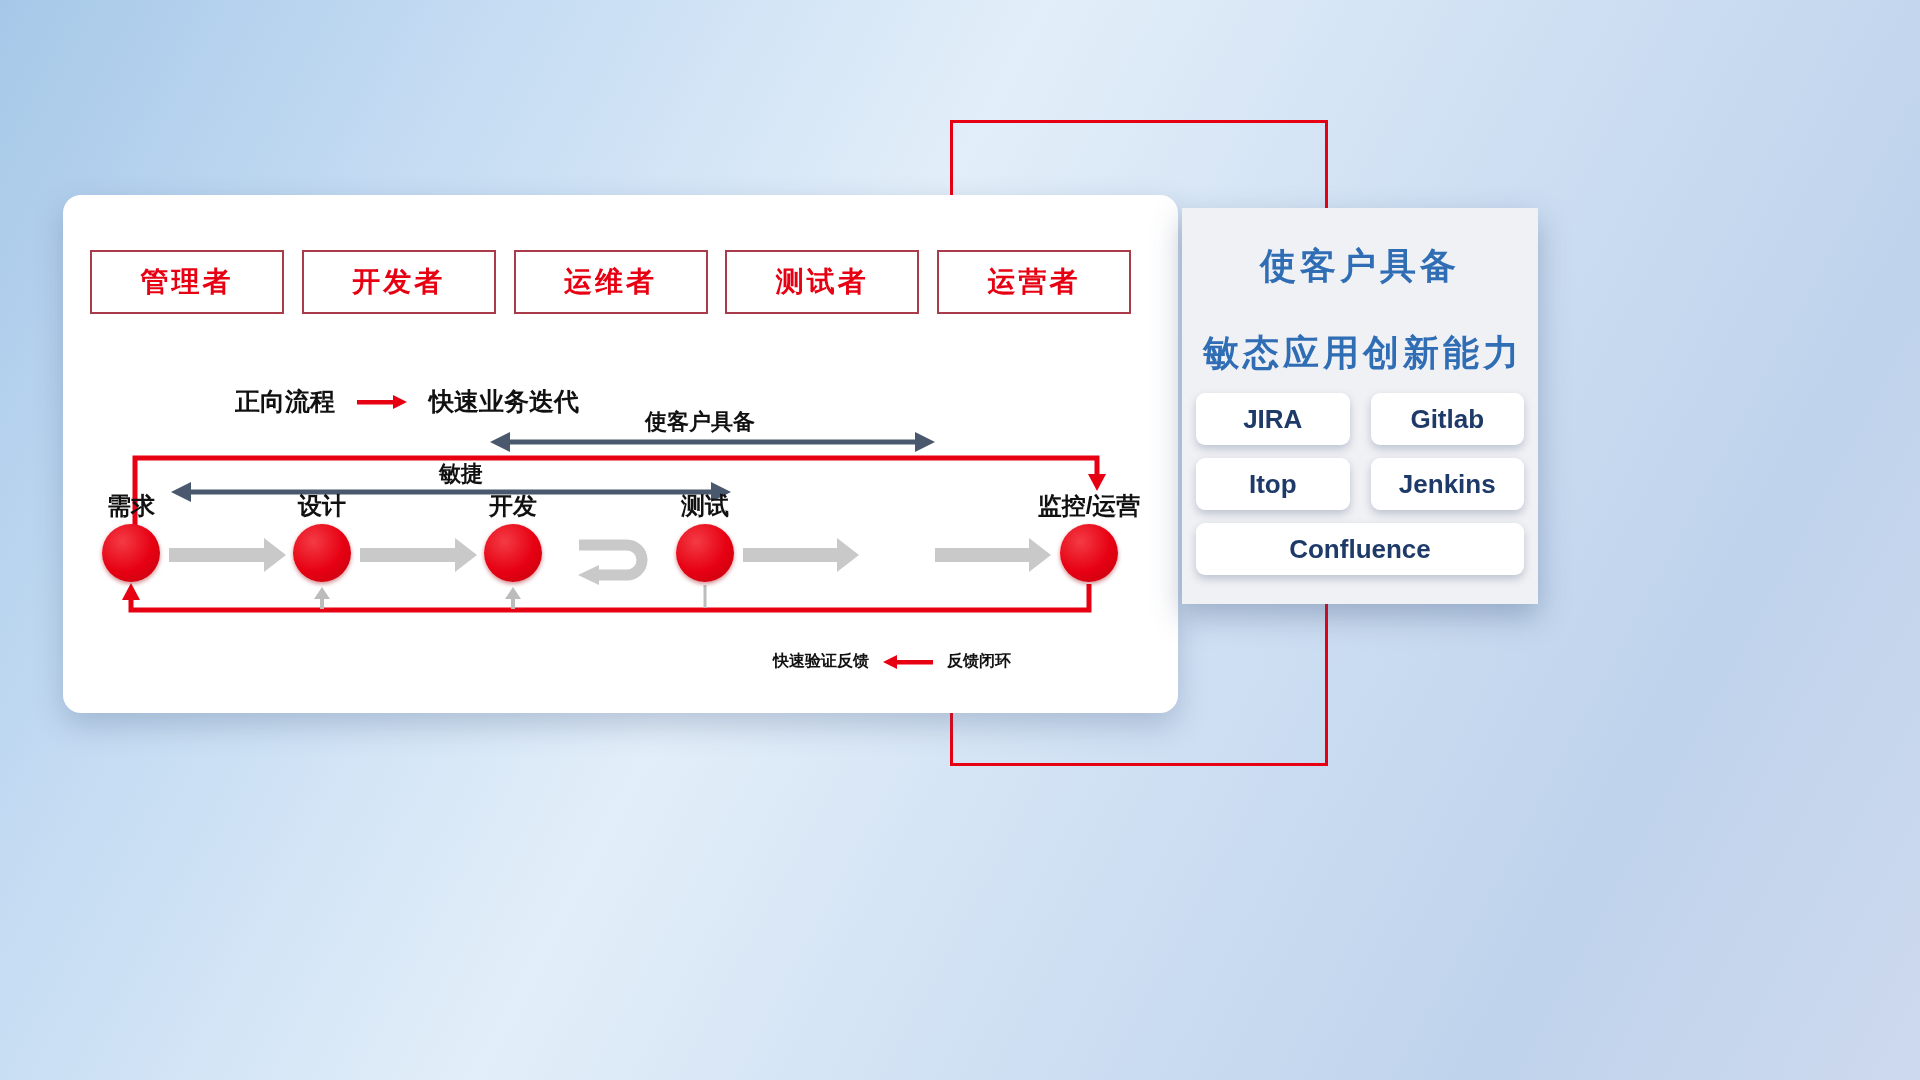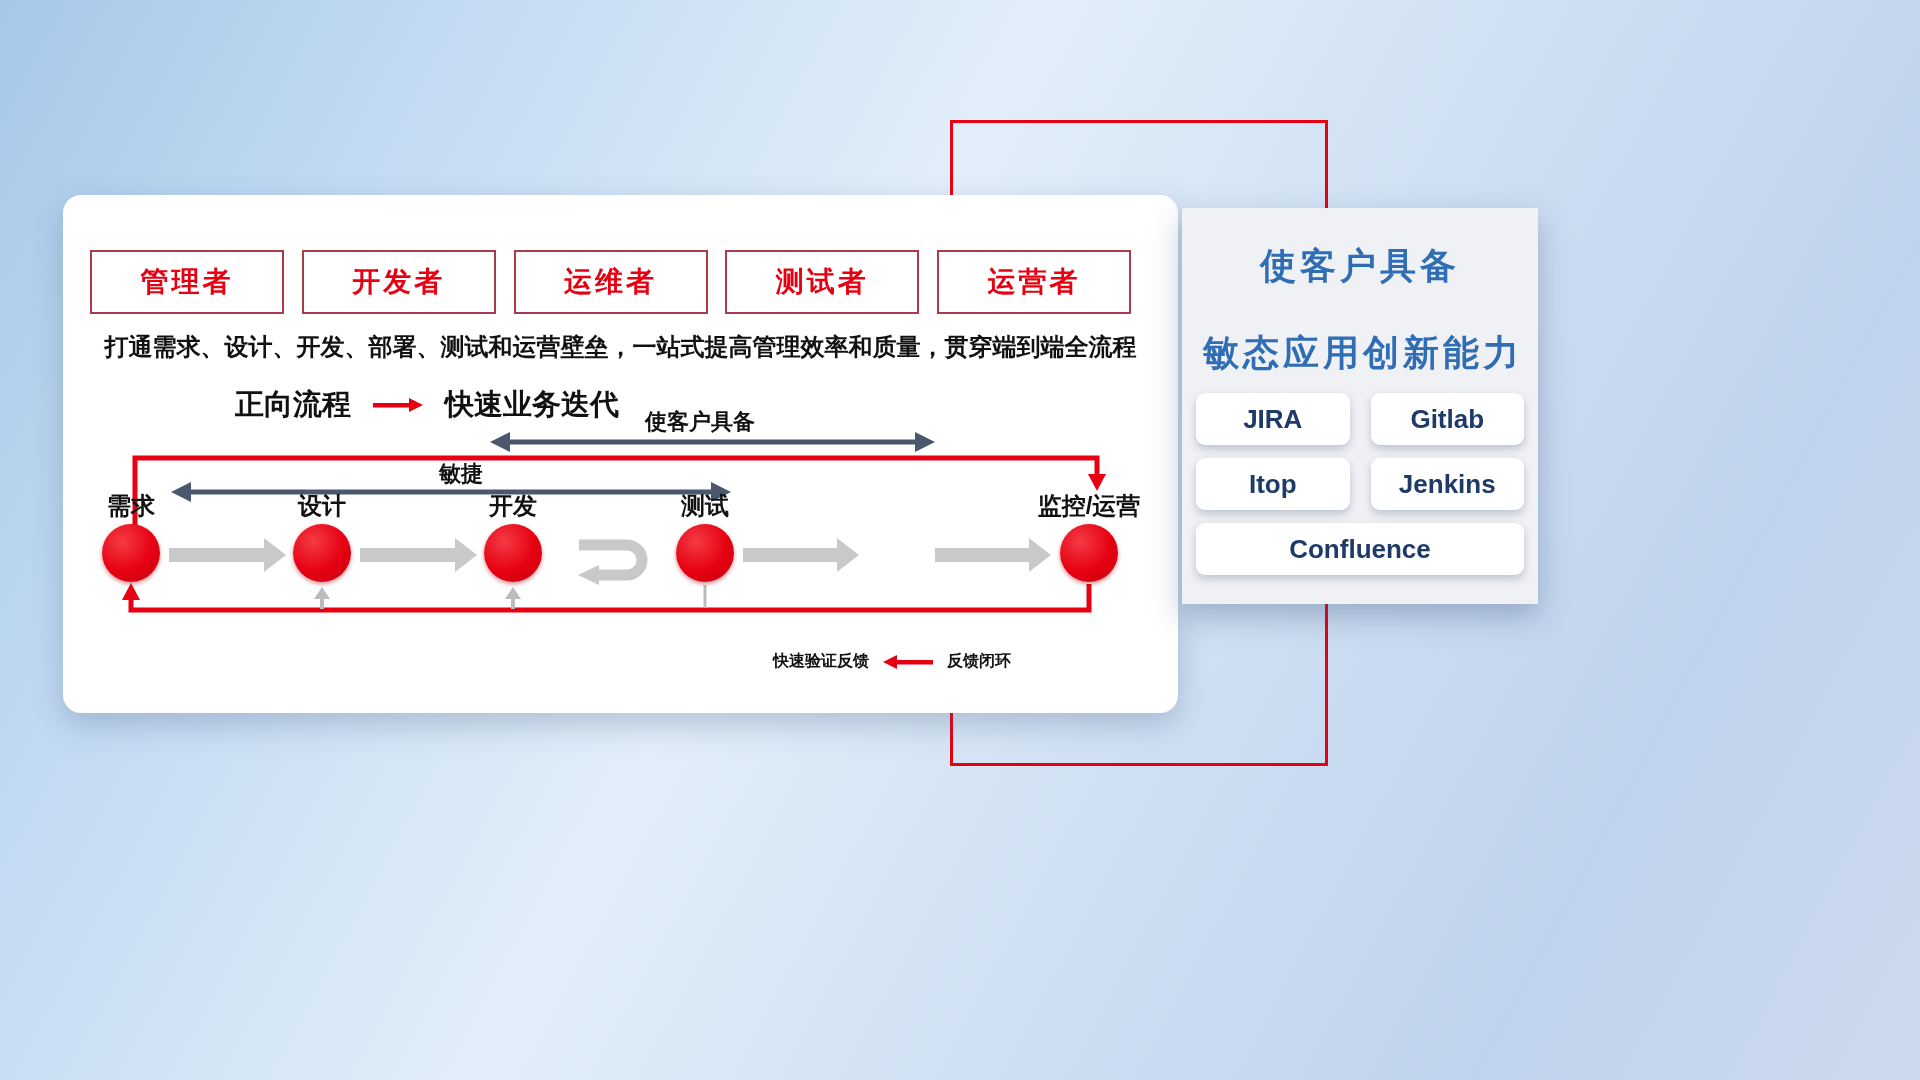--- a/index.html
+++ b/index.html
@@ -22,21 +22,21 @@
     width:190px; height:60px; border:2px solid #a93b4b; background:#fff;
     display:flex; align-items:center; justify-content:center;
     font-size:28px; font-weight:bold; color:#e60012; letter-spacing:3px;
   }
   .subtitle {
     position:absolute; top:136px; left:0; width:100%; text-align:center;
     font-size:24px; font-weight:bold; color:#111;
   }
   .legend-forward {
     position:absolute; left:172px; top:190px; display:flex; align-items:center; gap:22px;
-    font-size:29px; font-weight:bold; color:#111;
+    font-size:25px; font-weight:bold; color:#111;
   }
   .legend-feedback {
     position:absolute; left:710px; top:456px; display:flex; align-items:center; gap:14px;
     font-size:16px; font-weight:bold; color:#111;
   }
   .flow-svg { position:absolute; left:0; top:0; width:1115px; height:518px; }
   .stage-node { position:absolute; width:150px; top:293px; text-align:center; }
   .stage-node .lbl { font-size:24px; font-weight:bold; color:#111; height:36px; line-height:36px; white-space:nowrap; }
   .stage-node .circle {
     width:58px; height:58px; border-radius:50%; margin:0 auto;
@@ -86,21 +86,20 @@
           <span>运维者</span>
         </div>
       <div class="role-box">
           <span>测试者</span>
         </div>
       <div class="role-box">
           <span>运营者</span>
         </div>
     </div>
 
-    <div class="subtitle">打通需求、设计、开发、部署、测试和运营壁垒，一站式提高管理效率和质量，贯穿端到端全流程</div>
 
     <div class="legend-forward">
       <span>正向流程</span>
       <svg width="50" height="16" viewBox="0 0 50 16">
         <rect x="0" y="6" width="36" height="4.5" fill="#e60012"></rect>
         <polygon points="36,1 50,8 36,15" fill="#e60012"></polygon>
       </svg>
       <span>快速业务迭代</span>
     </div>
 

